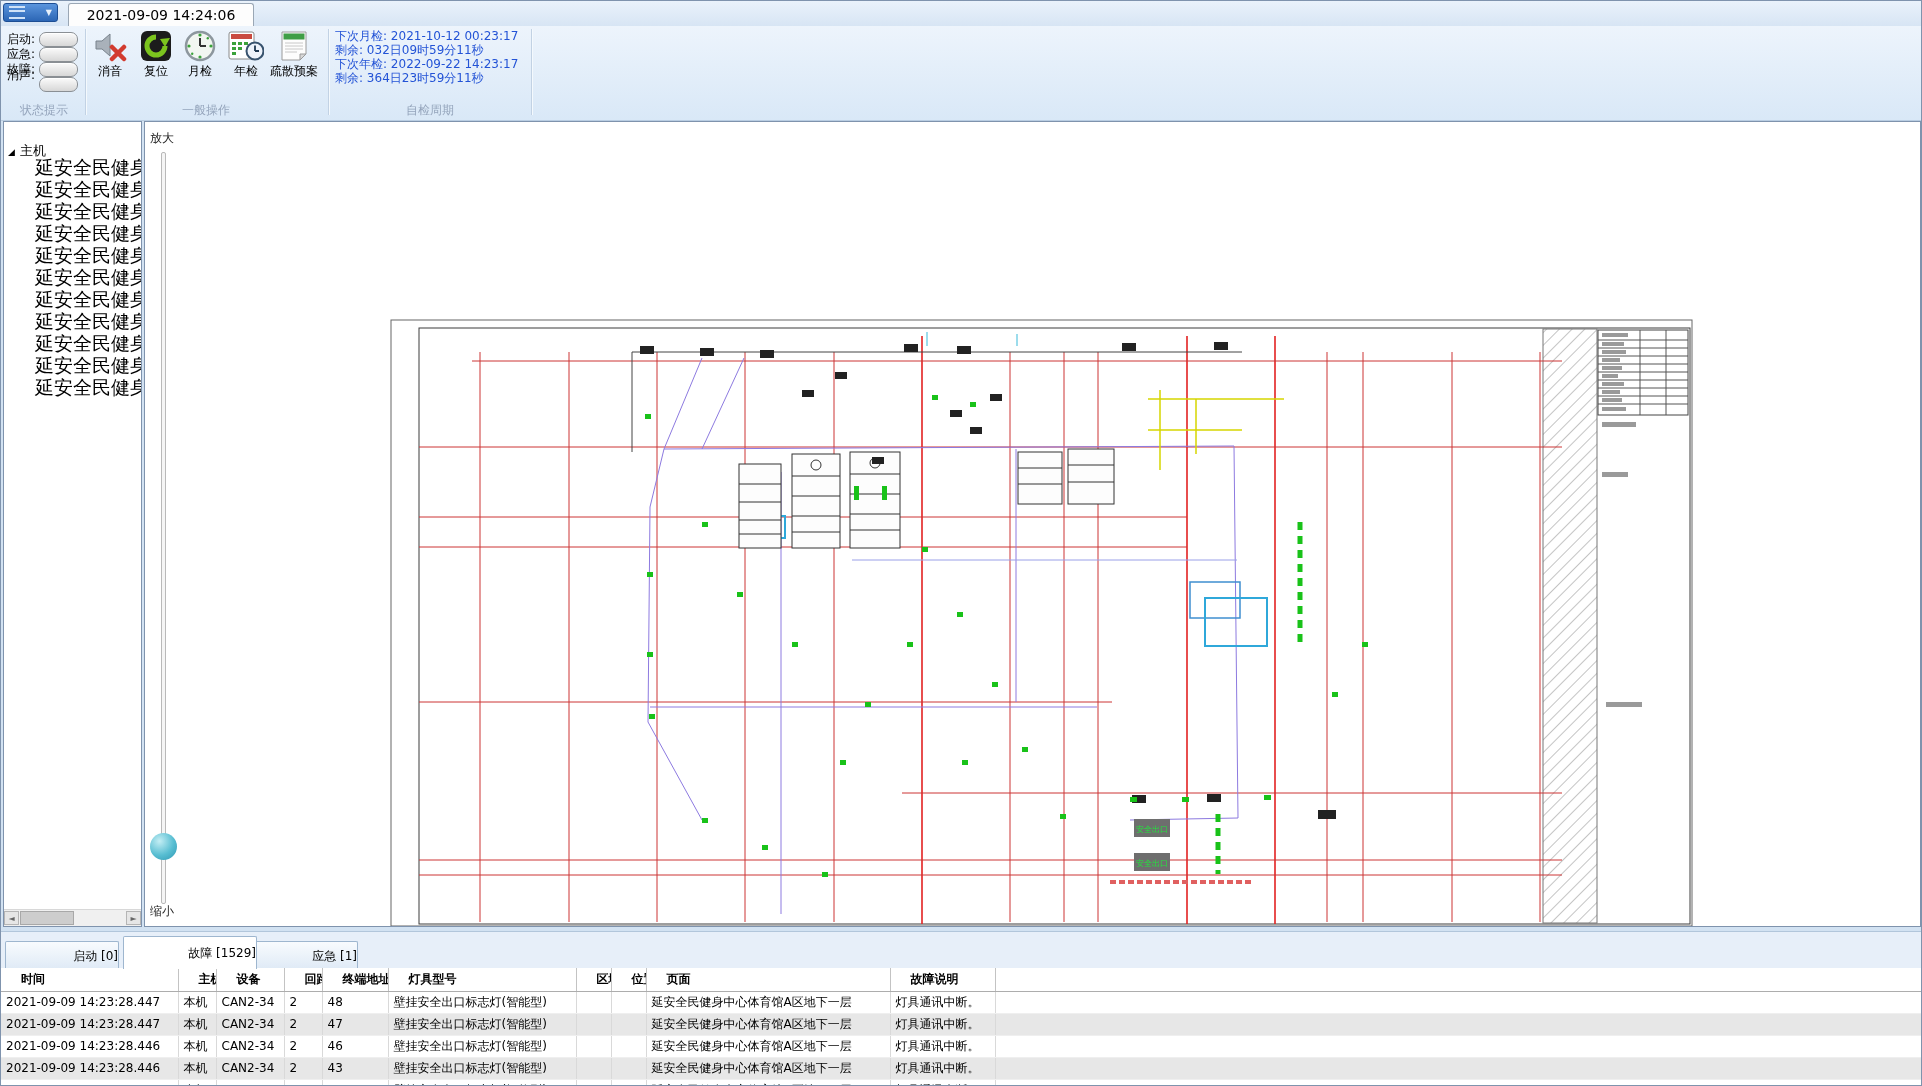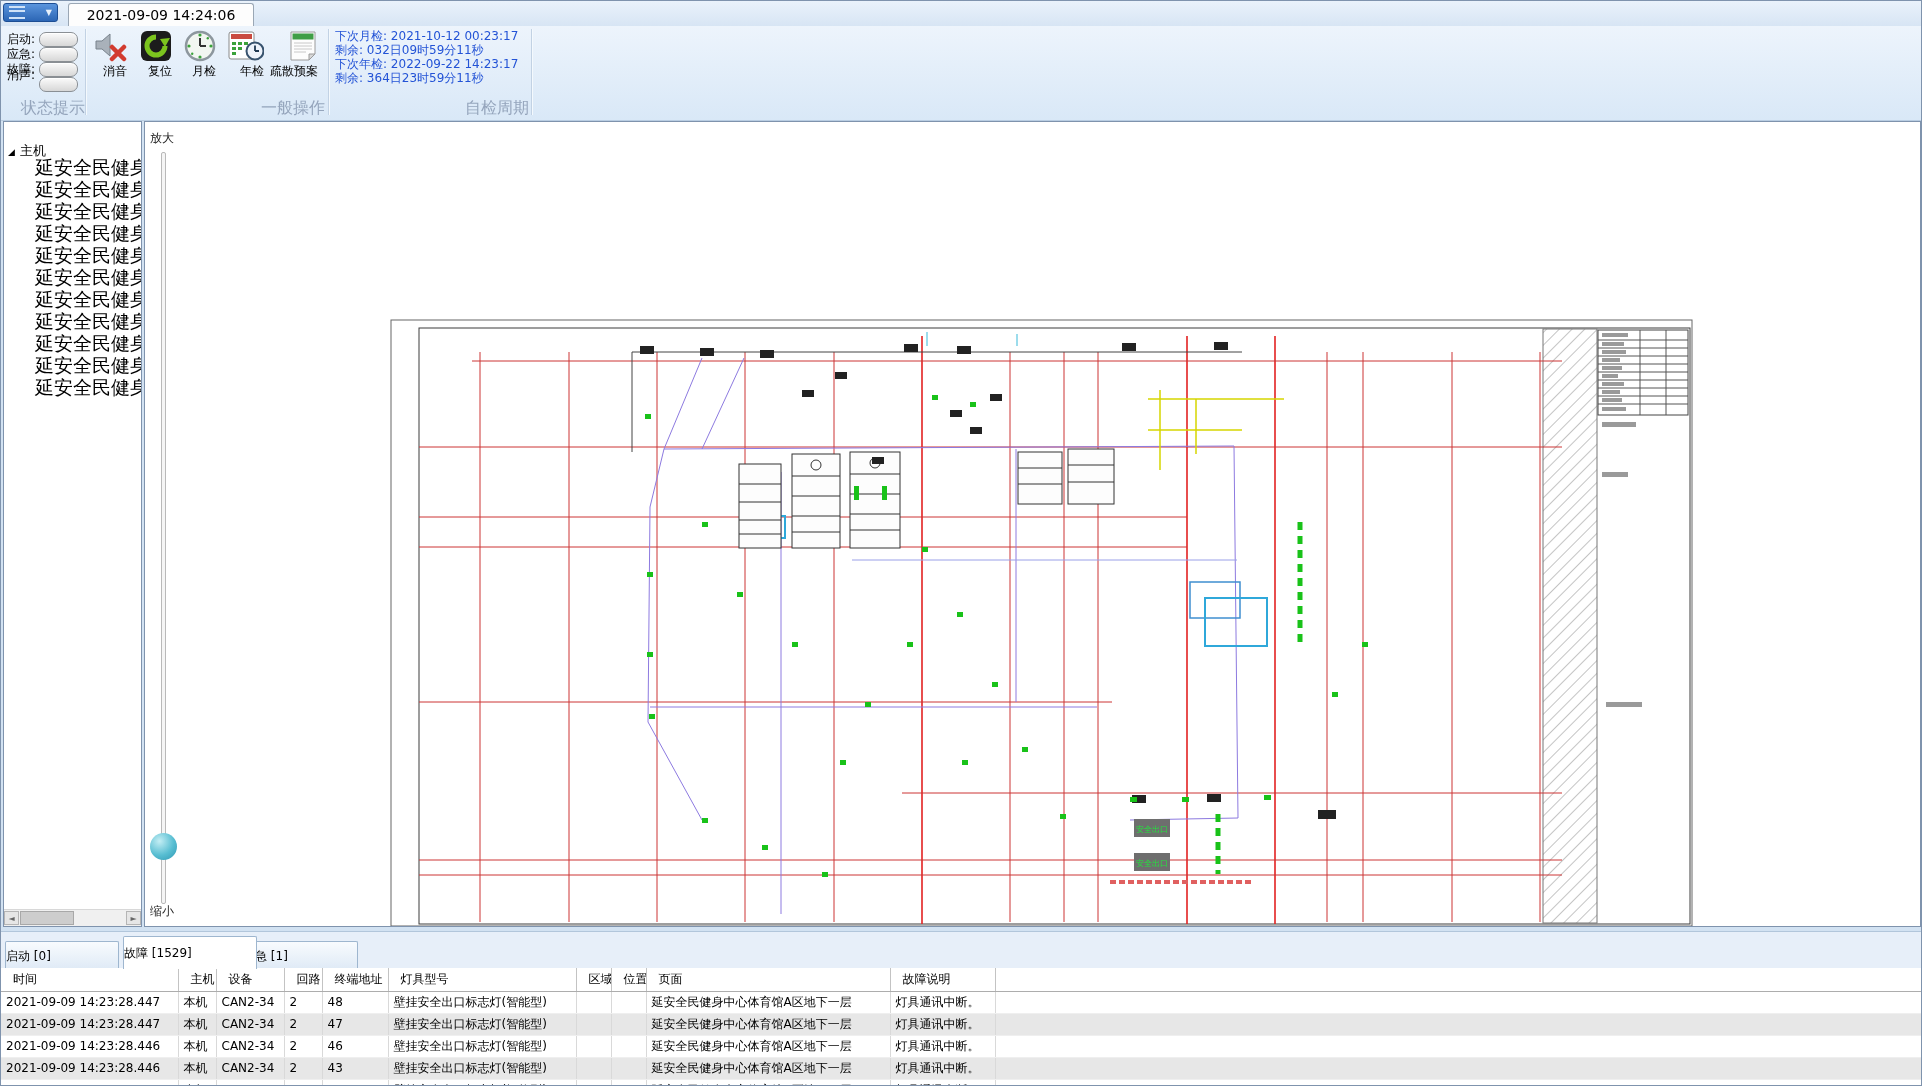--- a/index.html
+++ b/index.html
@@ -15,25 +15,25 @@
   .app-menu .bars{width:16px;height:9px;border-top:2px solid #cfe2f7;border-bottom:2px solid #cfe2f7;position:relative}
   .app-menu .bars::after{content:"";position:absolute;left:0;top:2px;width:16px;height:2px;background:#cfe2f7}
   .app-menu .caret{color:#e8f1fb;font-size:8px;line-height:8px}
   .dt-tab{position:absolute;left:67px;top:2px;height:23px;min-width:160px;padding:0 12px;
     background:#fdfdfd;border:1px solid #9aa7b5;border-bottom:none;border-radius:3px 3px 0 0;
     font-size:14px;line-height:23px;text-align:center}
   
   .ribbon{position:absolute;left:0;top:25px;width:1922px;height:94px;
     background:linear-gradient(#edf4fc,#d9e8f7);border-bottom:1px solid #b9cde2}
   .vsep{position:absolute;top:3px;height:86px;width:1px;background:#c2d2e4;border-right:1px solid #f4f9fd}
-  .grp-label{position:absolute;bottom:1px;text-align:right;color:#95a5bc;font-size:16px}
+  .grp-label{position:absolute;bottom:1px;text-align:center;color:#95a5bc;font-size:12px}
   .st-row{position:absolute;left:6px;height:14px;line-height:14px}
   .pill{position:absolute;left:38px;width:37px;height:13px;border:1px solid #8a8f94;border-radius:7px;
     background:linear-gradient(#fbfbfb,#d7d7d7);box-shadow:inset 0 1px 0 #fff}
-  .rbtn{position:absolute;top:4px;display:flex;flex-direction:column;align-items:flex-end;cursor:pointer}
+  .rbtn{position:absolute;top:4px;display:flex;flex-direction:column;align-items:center;cursor:pointer}
   .rbtn .lbl{margin-top:3px;line-height:13px;white-space:nowrap}
   .insp{position:absolute;left:334px;color:#2353d6;line-height:14px;white-space:nowrap}
   
   .sidebar{position:absolute;left:2px;top:120px;width:139px;height:806px;background:#fff;
     border:1px solid #7f93ad;box-sizing:border-box;overflow:hidden}
   .tree-root{position:absolute;left:4px;top:20px;height:18px;line-height:18px;font-size:13px;cursor:pointer}
   .tree-root .tri{display:inline-block;font-size:9px;margin-right:5px;color:#000}
   .tree-item{position:absolute;left:31px;height:18px;line-height:18px;font-size:19px;white-space:nowrap;cursor:pointer}
   .hscroll{position:absolute;left:0;bottom:0;width:137px;height:16px;background:#f0f0f0;border-top:1px solid #d8d8d8}
   .sb-btn{position:absolute;top:1px;width:15px;height:14px;background:#e6e6e6;border:1px solid #b5b5b5;
@@ -41,27 +41,27 @@
   .sb-thumb{position:absolute;left:16px;top:1px;width:54px;height:14px;background:#cdcdcd;border:1px solid #a8a8a8;box-sizing:border-box}
   .canvas{position:absolute;left:143px;top:120px;width:1777px;height:806px;background:#fff;
     border:1px solid #7f93ad;box-sizing:border-box;overflow:hidden}
   .zoom-lbl{position:absolute;left:5px;font-size:12px;color:#222}
   .slider-track{position:absolute;left:16px;top:30px;width:5px;height:752px;background:#f5f5f5;
     border:1px solid #b9b9b9;border-radius:2px;box-sizing:border-box}
   .slider-thumb{position:absolute;left:5px;top:711px;width:27px;height:27px;border-radius:50%;cursor:pointer;
     background:radial-gradient(circle at 35% 30%, #c4eef4, #58bed2 55%, #2e96b2)}
   
   .tabstrip{position:absolute;left:0;top:930px;width:1922px;height:37px;background:#e7eff9;border-top:1px solid #b2c6db}
-  .tab{position:absolute;bottom:0;height:28px;line-height:28px;text-align:left;font-size:12px;cursor:pointer;
+  .tab{position:absolute;bottom:0;height:28px;line-height:28px;text-align:right;font-size:12px;cursor:pointer;
     background:linear-gradient(#f8fbfe,#dfeaf6);border:1px solid #9eb6cf;border-bottom:none;
     border-radius:2px 2px 0 0;box-sizing:border-box}
   .tab.active{height:33px;line-height:33px;background:#fff;z-index:2}
   .tablewrap{position:absolute;left:0;top:967px;width:1922px;height:119px;background:#fff;overflow:hidden}
   table.evt{border-collapse:collapse;table-layout:fixed;width:1920px;font-size:12px}
-  .evt th{font-weight:normal;text-align:left;height:23px;padding:0 0 0 12px;
+  .evt th{font-weight:bold;text-align:left;height:23px;padding:0 0 0 20px;
     border-right:1px solid #c3c3c3;border-bottom:1px solid #adadad;white-space:nowrap;overflow:hidden}
   .evt td{height:21px;line-height:21px;padding:0 0 0 5px;border-right:1px solid #d9d9d9;
     border-bottom:1px solid #efefef;white-space:nowrap;overflow:hidden}
   .evt th.filler,.evt td.filler{border-right:none}
   .evt tr.alt td{background:#e7e7e7}
 </style>
 </head>
 <body>
 
 <div class="screen">

